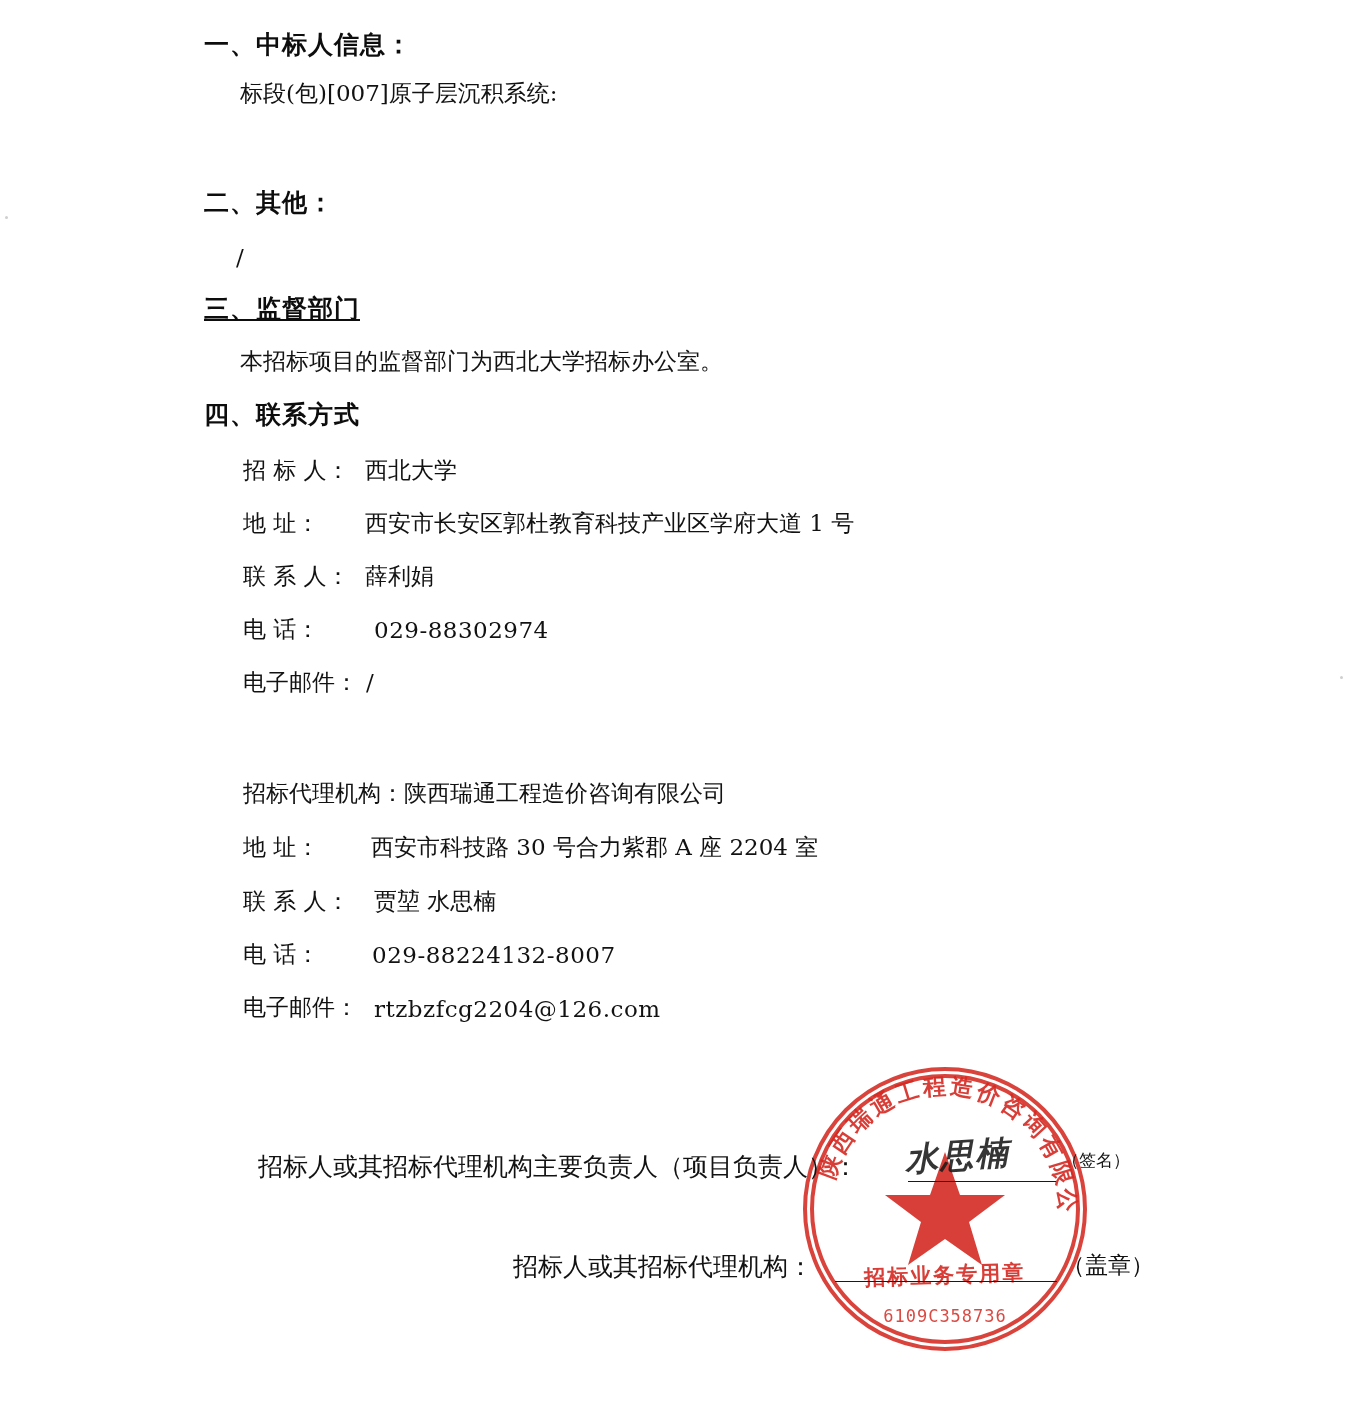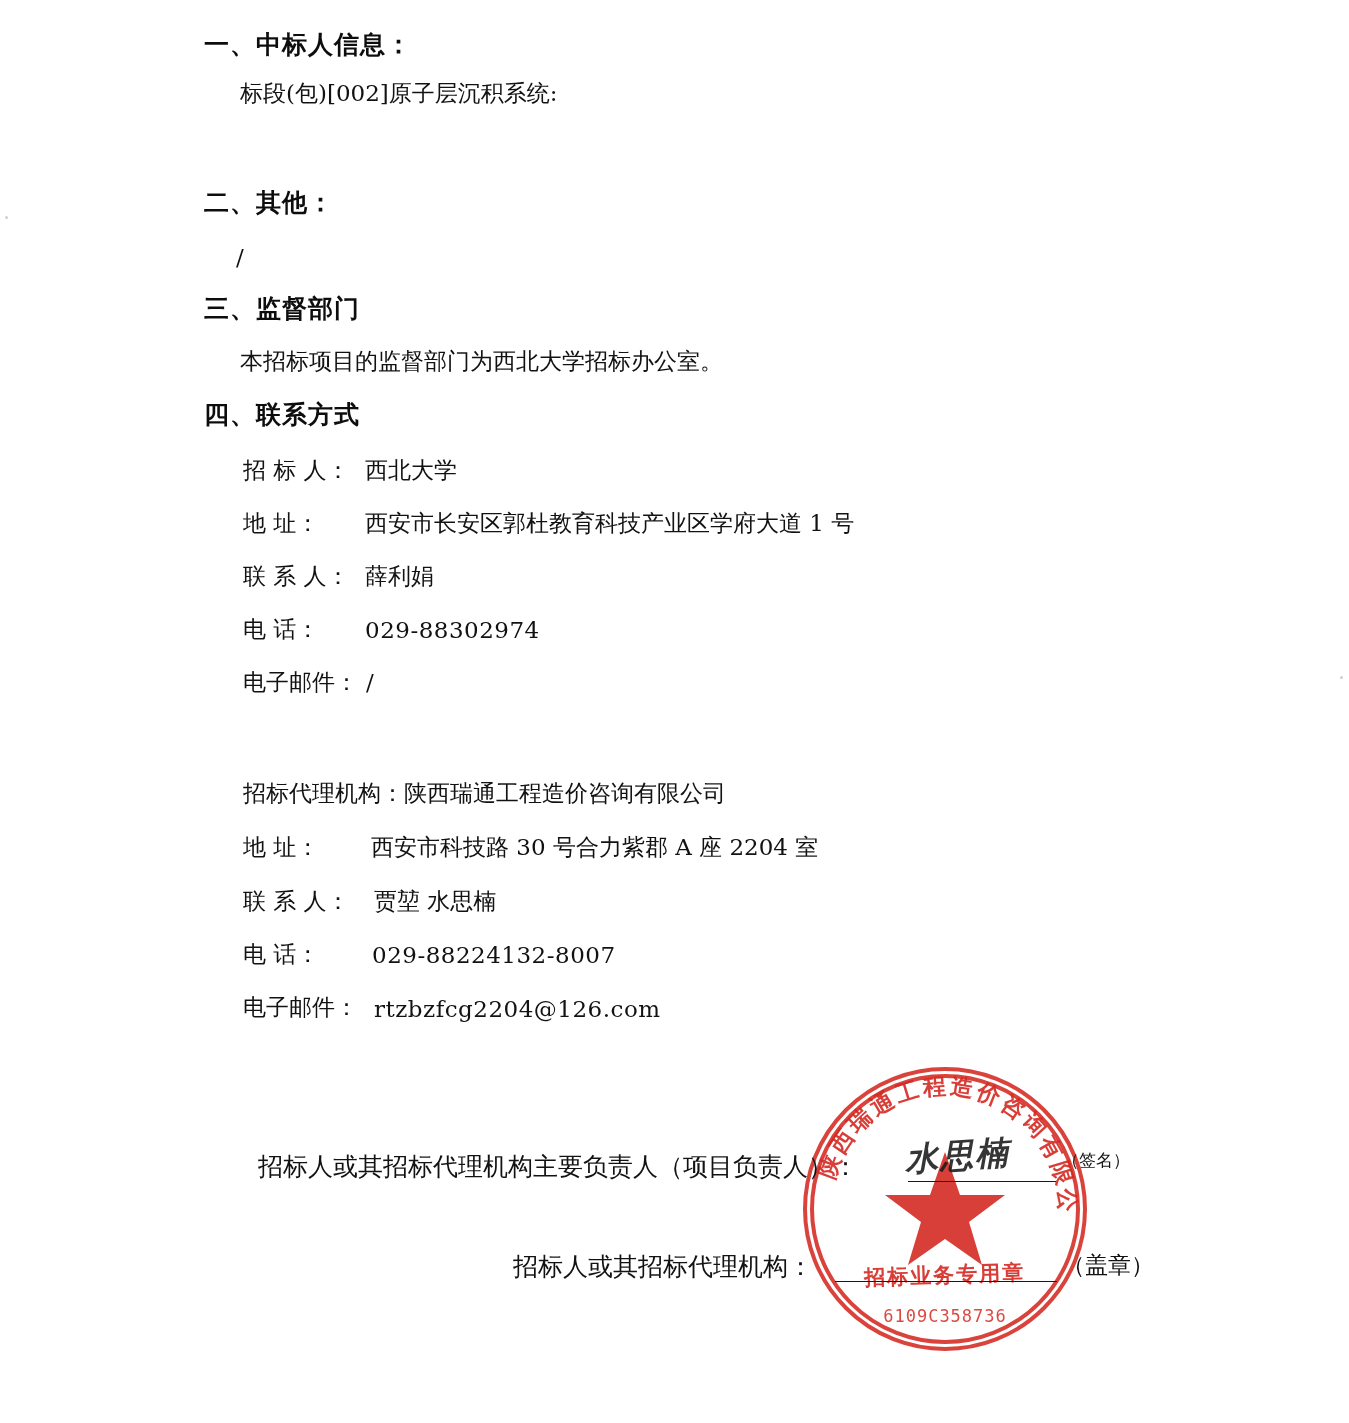--- a/index.html
+++ b/index.html
@@ -91,44 +91,44 @@
 </style>
 </head>
 <body>
 
 <div class="page">
 
   <div class="topcut"></div>
 
   <div class="heading" style="left:204px; top:-8px;">一、中标人信息：</div>
 
-  <div class="para" style="left:240px; top:41px;">标段(包)[002]原子层沉积系统:</div>
+  <div class="para" style="left:240px; top:41px;">标段(包)[007]原子层沉积系统:</div>
 
 
   <div class="heading" style="left:204px; top:150px;">二、其他：</div>
 
   <div class="para" style="left:236px; top:205px;">/</div>
 
-  <div class="heading" style="left:204px; top:256px;">三、监督部门</div>
+  <div class="heading" style="left:204px; top:256px;text-decoration:underline;">三、监督部门</div>
 
   <div class="para" style="left:240px; top:309px;">本招标项目的监督部门为西北大学招标办公室。</div>
 
   <div class="heading" style="left:204px; top:362px;">四、联系方式</div>
 
   <div class="para" style="left:243px; top:418px;">招  标  人：</div>
   <div class="para" style="left:365px; top:418px;">西北大学</div>
 
   <div class="para" style="left:243px; top:471px;">地      址：</div>
   <div class="para" style="left:365px; top:471px;">西安市长安区郭杜教育科技产业区学府大道 1 号</div>
 
   <div class="para" style="left:243px; top:524px;">联  系  人：</div>
   <div class="para" style="left:365px; top:524px;">薛利娟</div>
 
   <div class="para" style="left:243px; top:577px;">电      话：</div>
-  <div class="para mono" style="left:365px; top:578px;">029-88302974</div>
+  <div class="para mono" style="left:374px; top:578px;">029-88302974</div>
 
   <div class="para" style="left:243px; top:630px;">电子邮件：</div>
   <div class="para" style="left:366px; top:630px;">/</div>
 
   <div class="para" style="left:243px; top:741px;">招标代理机构：</div>
   <div class="para" style="left:404px; top:741px;">陕西瑞通工程造价咨询有限公司</div>
 
   <div class="para" style="left:243px; top:795px;">地      址：</div>
   <div class="para" style="left:371px; top:795px;">西安市科技路 30 号合力紫郡 A 座 2204 室</div>
 

